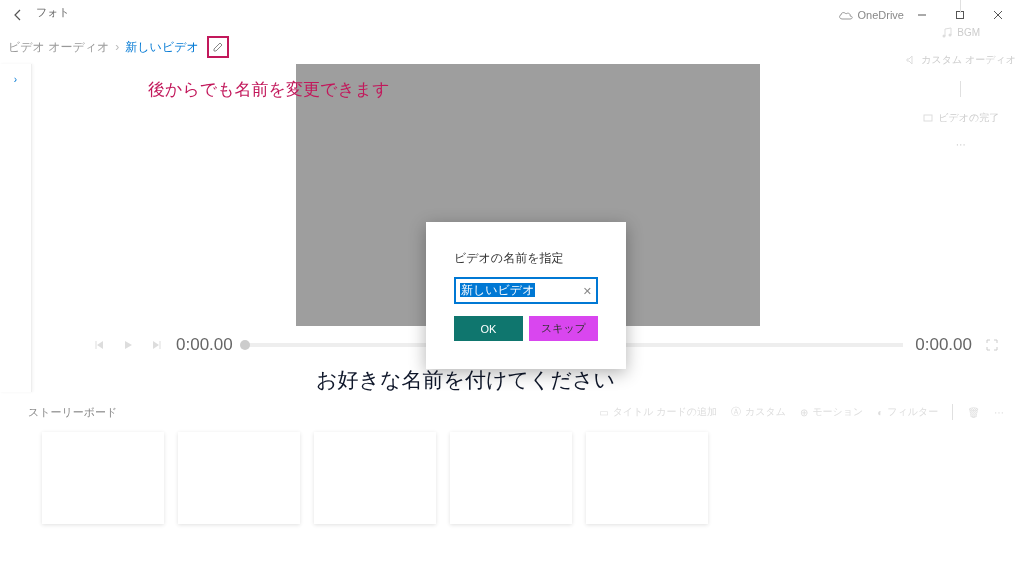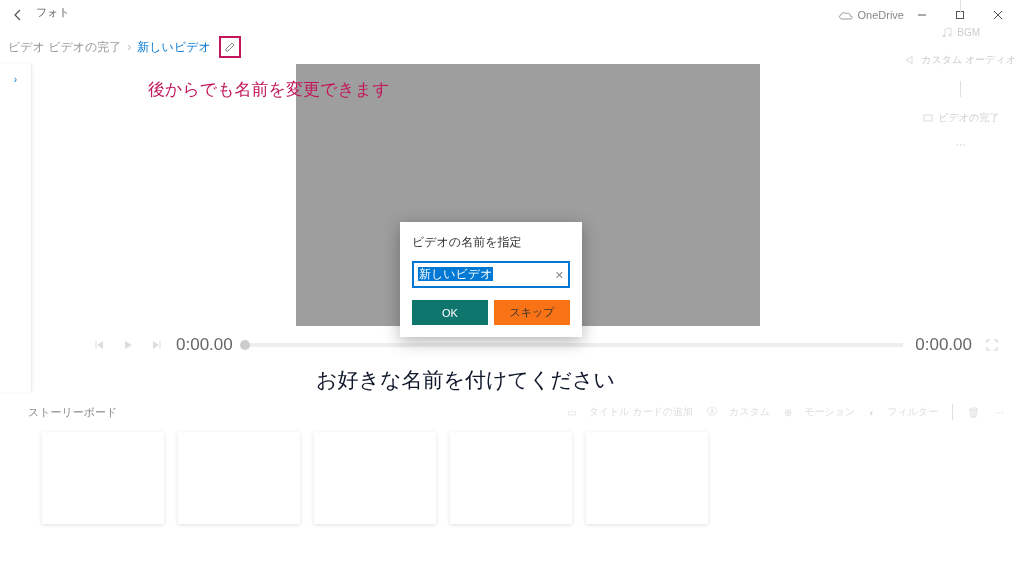--- a/index.html
+++ b/index.html
@@ -26,43 +26,43 @@
     
     .main { position: relative; display: flex; height: 328px; }
     .sidepanel { width: 32px; background: #fff; border-right: 1px solid #eee; box-shadow: 1px 0 3px rgba(0,0,0,0.05); display: flex; flex-direction: column; align-items: center; padding-top: 10px; }
     .collapse-chevron { color: #0078d4; font-size: 10px; }
     .preview-area { flex: 1; position: relative; display: flex; flex-direction: column; align-items: center; }
     .video-preview { width: 464px; height: 262px; background: #9e9e9e; margin-top: 0; }
     
     .annotation1 { position: absolute; left: 148px; top: 78px; font-size: 17px; color: #c2185b; font-weight: 500; }
     .annotation2 { position: absolute; left: 316px; top: 366px; font-size: 21px; color: #0f172a; font-weight: 500; }
     
-    .dialog { position: absolute; left: 400px; top: 222px; width: 182px; background: #fff; box-shadow: 0 4px 16px rgba(0,0,0,0.3); padding: 12px; }
+    .dialog { position: absolute; left: 426px; top: 222px; width: 200px; background: #fff; box-shadow: 0 4px 16px rgba(0,0,0,0.3); padding: 28px; }
     .dialog-title { font-size: 12px; margin-bottom: 10px; }
     .dialog-input-wrap { position: relative; margin-bottom: 12px; }
     .dialog-input { width: 100%; border: 2px solid #0078d4; padding: 3px 20px 3px 4px; font-size: 12px; }
     .dialog-input-val { background: #0078d4; color: #fff; padding: 0 1px; }
     .dialog-clear { position: absolute; right: 6px; top: 50%; transform: translateY(-50%); color: #888; font-size: 11px; cursor: pointer; }
     .dialog-buttons { display: flex; gap: 6px; }
     .dialog-btn { flex: 1; padding: 5px 0; font-size: 11px; border: none; cursor: pointer; text-align: center; }
     .btn-primary { background: #0f766e; color: #fff; }
-    .btn-secondary { background: #f97316; color: #333; }
+    .btn-secondary { background: #d946ef; color: #333; }
     
     .playback { display: flex; align-items: center; gap: 12px; padding: 4px 24px 0 60px; height: 34px; color: #ccc; }
     .pb-btn { width: 16px; height: 16px; display: flex; align-items: center; justify-content: center; }
     .time { font-size: 17px; color: #666; }
     .seek { flex: 1; height: 4px; background: #eee; position: relative; }
     .seek-thumb { position: absolute; left: 0; top: 50%; transform: translate(-50%,-50%); width: 10px; height: 10px; border-radius: 50%; background: #ccc; }
     .fs-btn { color: #bbb; }
     
     .storyboard-bar { display: flex; align-items: center; padding: 12px 20px 6px 28px; }
     .sb-title { font-size: 11px; color: #888; }
     .sb-spacer { flex: 1; }
     .sb-actions { display: flex; align-items: center; gap: 14px; color: #ddd; font-size: 10px; }
-    .sb-act { display: flex; align-items: center; gap: 12px; }
+    .sb-act { display: flex; align-items: center; gap: 4px; }
     
     .storyboard { display: flex; gap: 14px; padding: 6px 42px; }
     .sb-card { width: 122px; height: 92px; background: #fff; box-shadow: 0 1px 4px rgba(0,0,0,0.12); }
     
     svg { display: block; }
   </style>
 </head>
 <body>
 
 <div class="titlebar">
@@ -96,21 +96,21 @@
         <svg width="10" height="10">
           <line x1="1" y1="1" x2="9" y2="9" stroke="#555"></line>
           <line x1="9" y1="1" x2="1" y2="9" stroke="#555"></line>
         </svg>
       </div>
   </div>
 </div>
 
 <div class="toolbar">
   <div class="breadcrumb">
-    <span>ビデオ ビデオの完了</span>
+    <span>ビデオ オーディオ</span>
     <span class="sep">›</span>
     <span class="current">新しいビデオ</span>
   </div>
   <div class="edit-name-btn">
     <svg width="12" height="12" viewBox="0 0 12 12">
         <path d="M2 10 L2 8 L8 2 L10 4 L4 10 Z" fill="none" stroke="#888" stroke-width="1"></path>
       </svg>
   </div>
   <div class="toolbar-spacer"></div>
   <div class="toolbar-actions">

